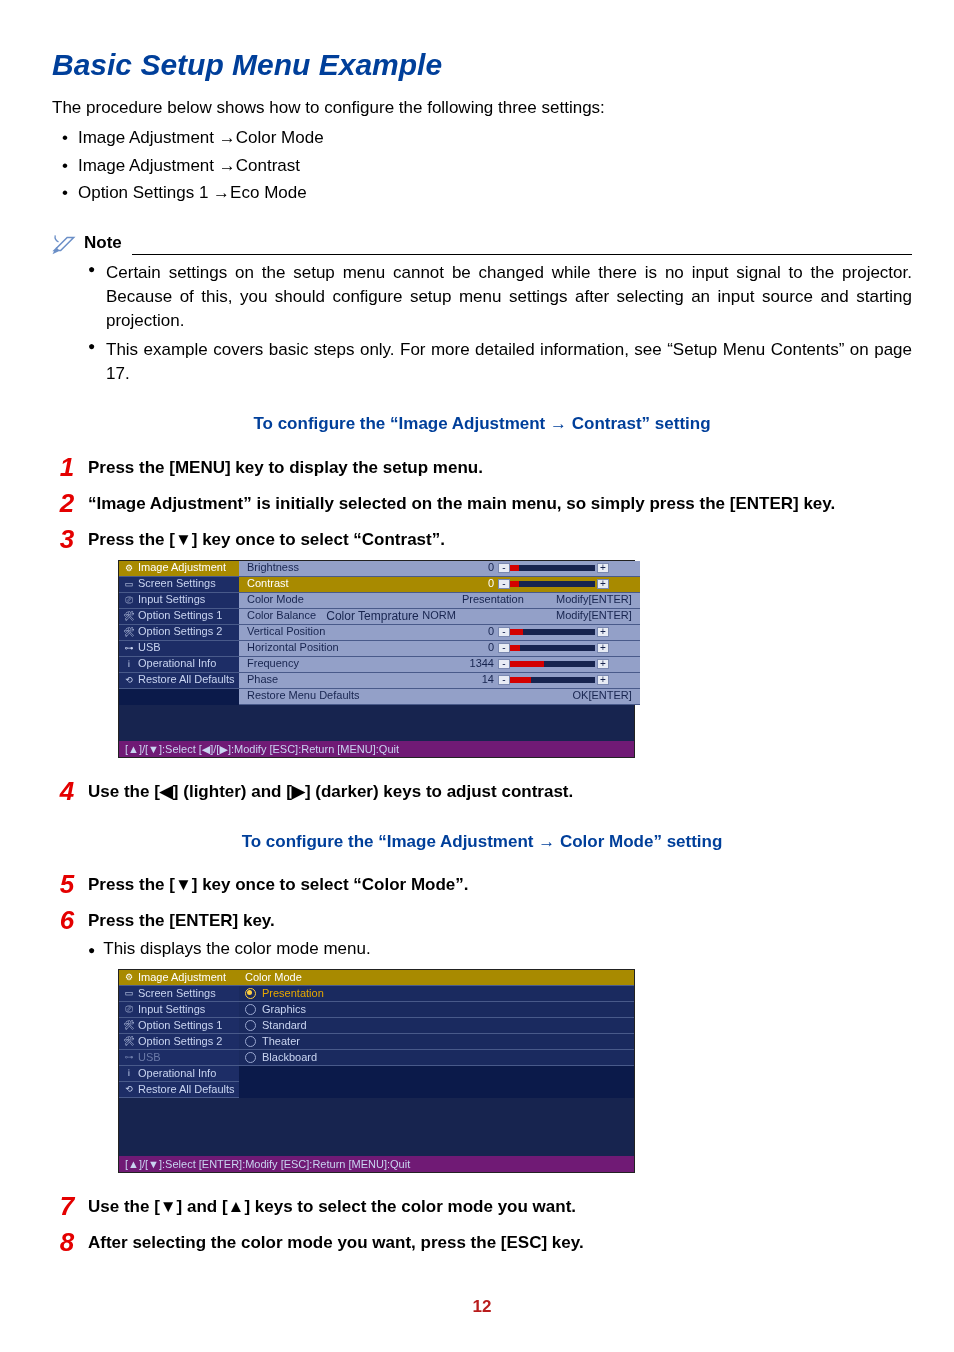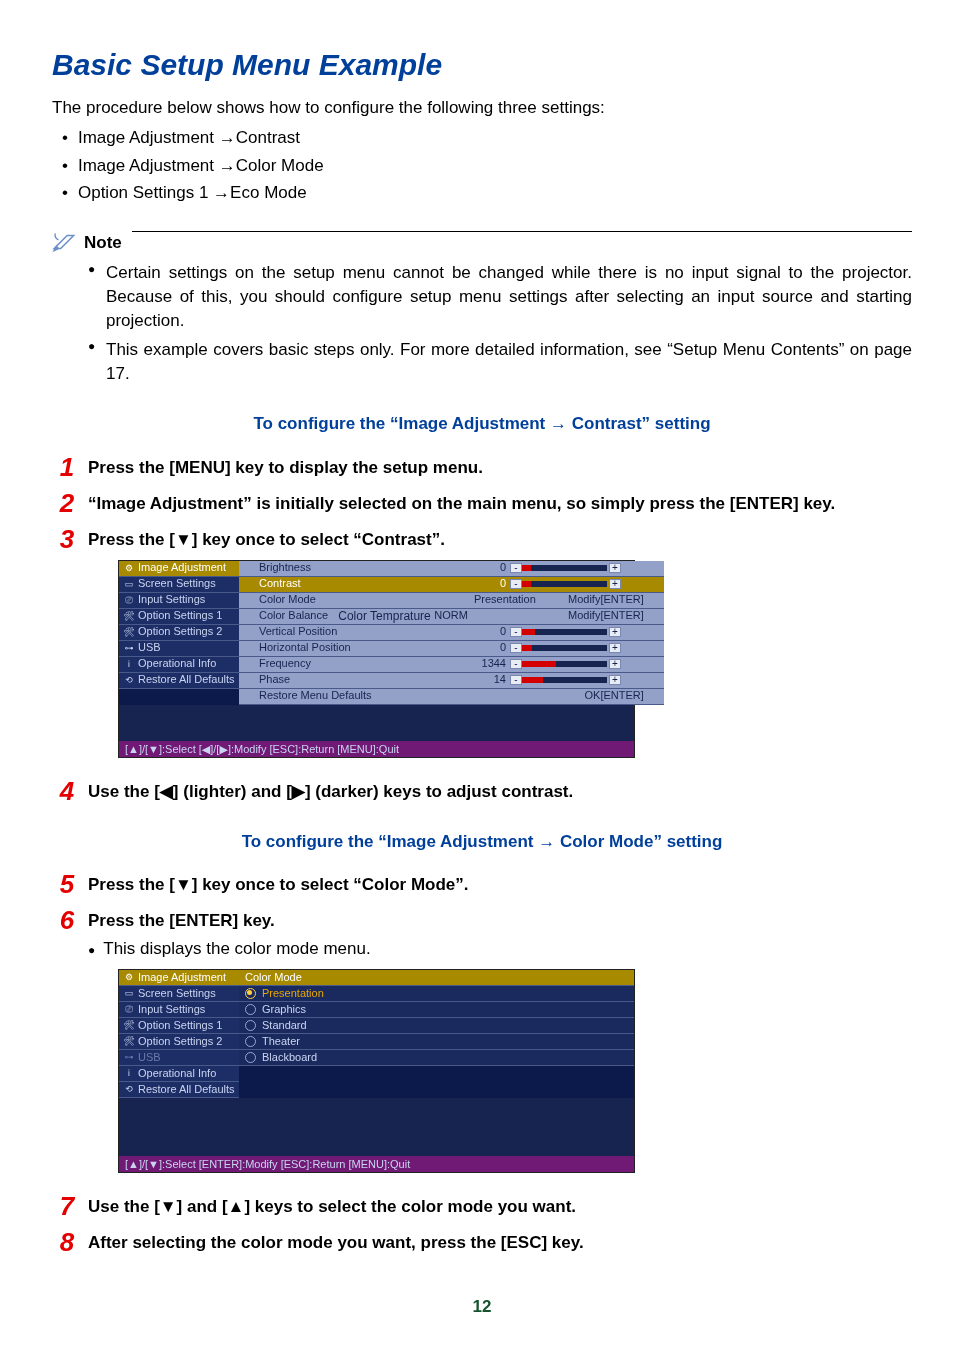--- a/index.html
+++ b/index.html
@@ -38,21 +38,21 @@
     content: "•";
     margin-right: 10px;
   }
   .arrow::after { content: " \2192 "; }
 
   .note-block {
     margin: 26px 0 22px 0;
   }
   .note-header {
     display: flex;
-    align-items: flex-start;
+    align-items: flex-end;
     margin-bottom: 6px;
   }
   .note-icon {
     width: 26px; height: 22px;
     margin-right: 6px;
     color: #6b8fc7;
   }
   .note-label {
     font-weight: bold;
   }
@@ -153,21 +153,21 @@
     overflow: hidden;
   }
   .menu-row.sel { background: #a88a00; color: #fff; }
   .menu-row.dim { color: #6b7aa8; }
   .menu-row .ic { width: 14px; text-align: center; margin-right: 2px; font-size: 9px; }
 
   .right-row {
     display: flex;
     align-items: center;
     height: 15px;
-    padding: 0 20px;
+    padding: 0 8px;
     border-bottom: 1px solid #495a8a;
     background: #93a0c8;
     color: #17244f;
     white-space: nowrap;
   }
   .right-row.sel { background: #a88a00; color: #fff; }
   .right-row .lbl { flex: 0 0 120px; }
   .right-row .mid { flex: 0 0 95px; text-align: center; font-size: 12px; }
   .right-row .val { flex: 0 0 32px; text-align: right; padding-right: 4px; }
   .right-row .bar {
@@ -221,37 +221,37 @@
   }
   .opt-row .radio.on { border-color: #ffcf40; }
   .opt-row .radio.on::after {
     content: ""; position: absolute; left: 1px; top: 1px;
     width: 5px; height: 5px; border-radius: 50%; background: #ffcf40;
   }
   .opt-row.curr { color: #e6a800; }
 
   .page-num {
     text-align: center;
-    color: #14532d;
+    color: #b91c1c;
     font-weight: bold;
     margin-top: 40px;
   }
 </style>
 </head>
 <body>
 
 <div class="page">
 
   <div class="title">Basic Setup Menu Example</div>
 
   <div class="intro">The procedure below shows how to configure the following three settings:</div>
 
   <ul class="bullets">
+    <li><span>Image Adjustment</span><span class="arrow"></span><span>Color Mode</span></li>
     <li><span>Image Adjustment</span><span class="arrow"></span><span>Contrast</span></li>
-    <li><span>Image Adjustment</span><span class="arrow"></span><span>Color Mode</span></li>
     <li><span>Option Settings 1</span><span class="arrow"></span><span>Eco Mode</span></li>
   </ul>
 
   <div class="note-block">
     <div class="note-header">
       <span class="note-icon">
         <svg viewBox="0 0 24 20" width="26" height="22">
             <path d="M2 16 L14 4 L20 4 L8 16 Z M4 14 L2 18 L6 16 Z" fill="none" stroke="#6b8fc7" stroke-width="1.4"></path>
             <path d="M6 8 Q2 6 3 2" fill="none" stroke="#6b8fc7" stroke-width="1.2"></path>
           </svg>

